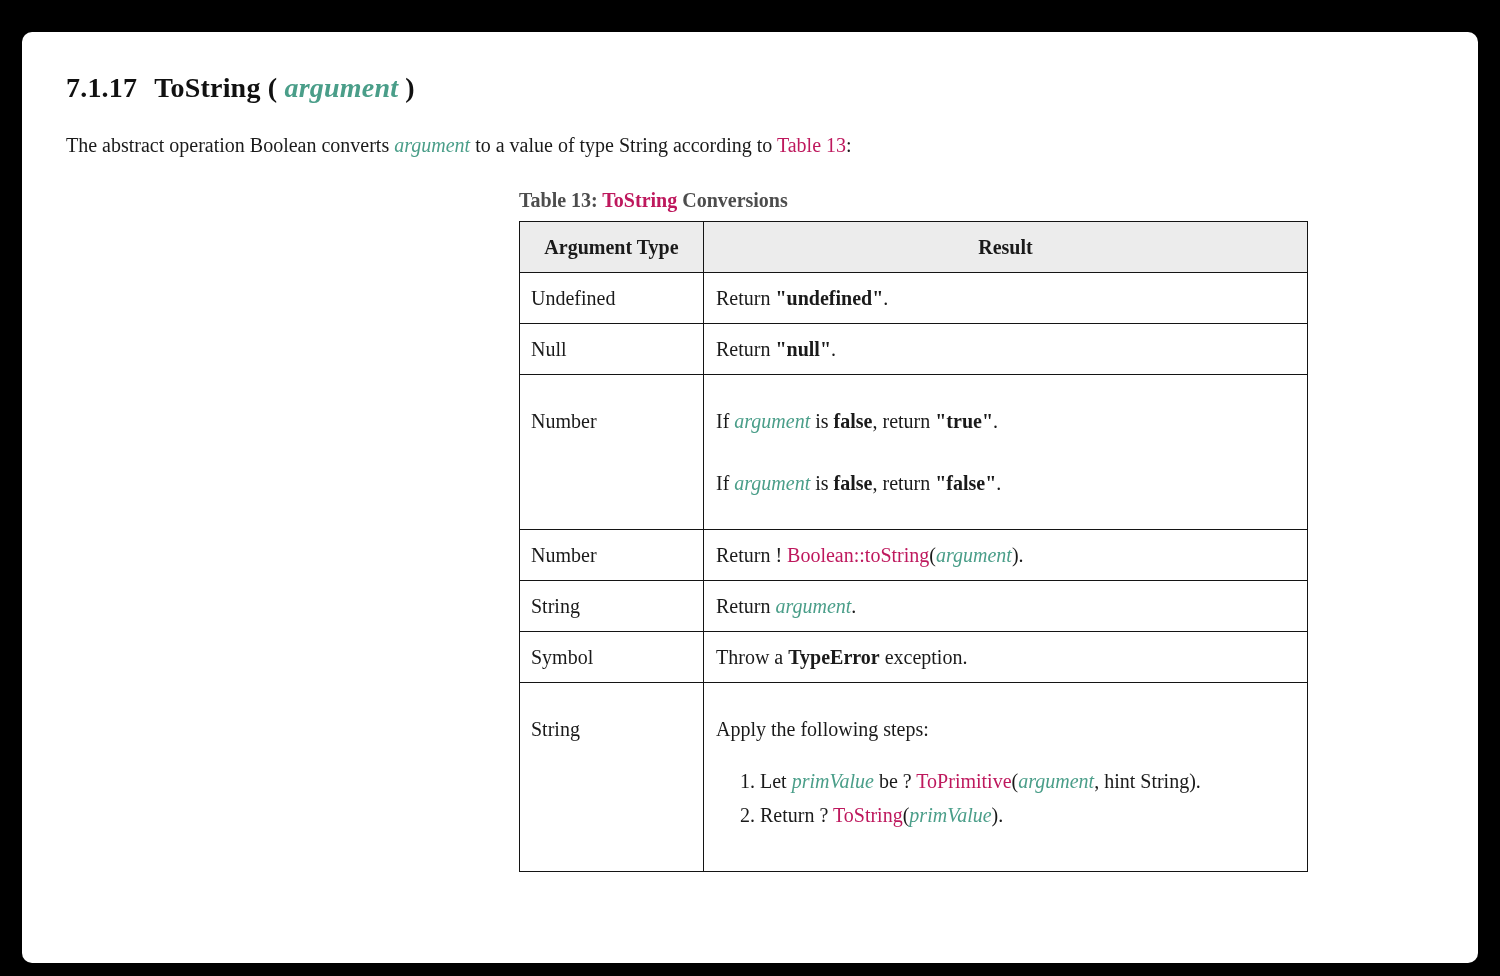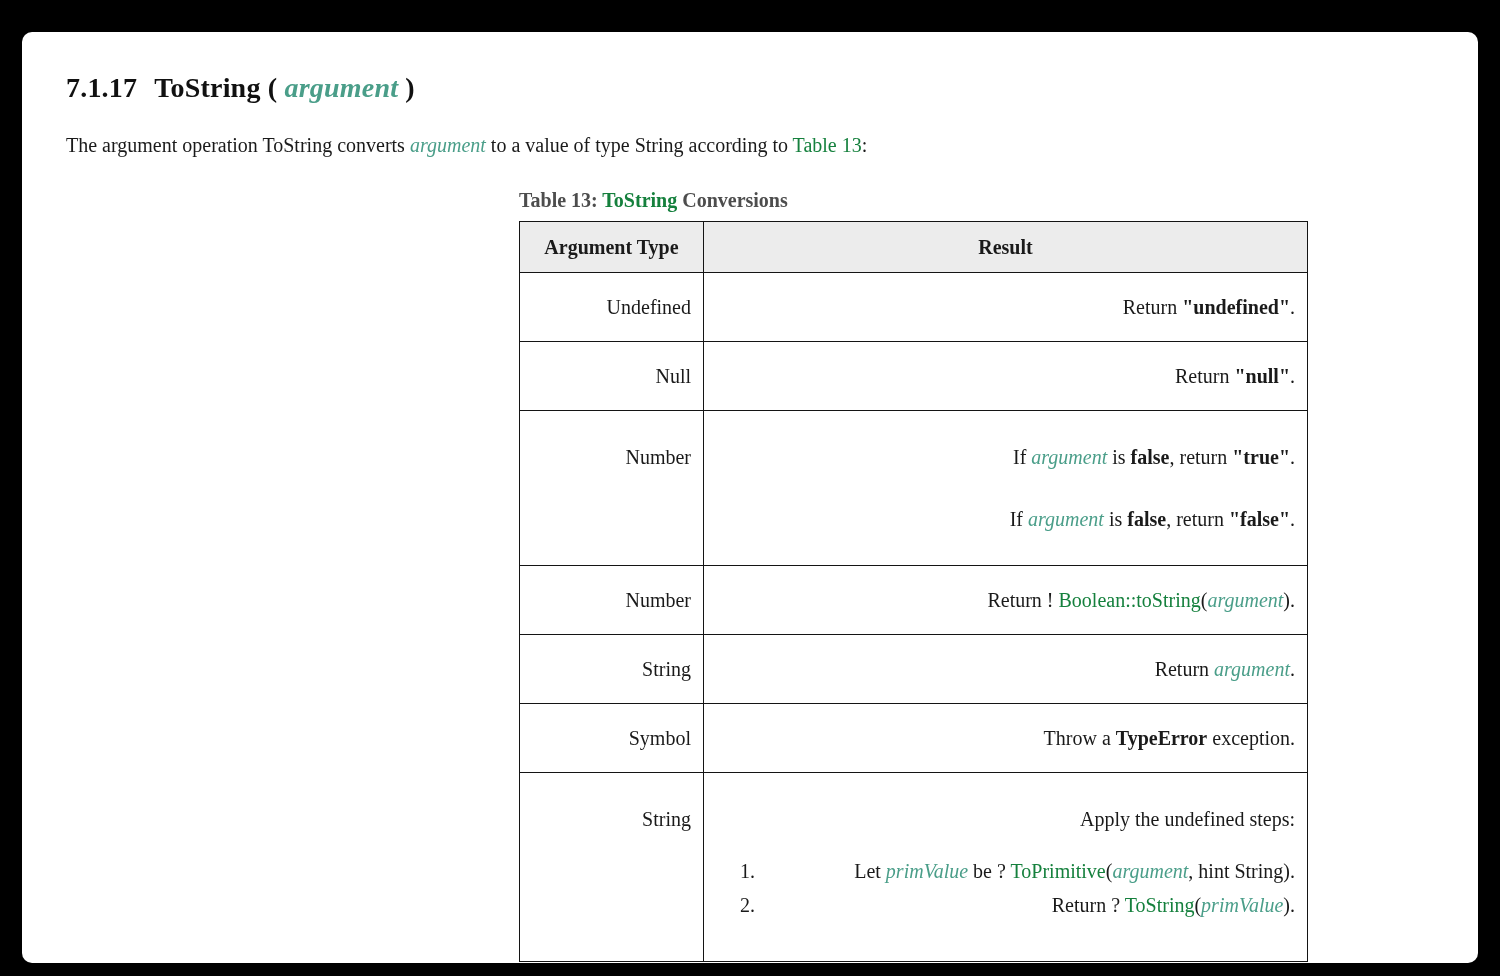--- a/index.html
+++ b/index.html
@@ -52,48 +52,47 @@
   }
   .conversions th {
     background: #ececec;
     font-weight: bold;
     height: 50px;
     text-align: center;
     padding: 0 20px;
   }
   .conversions td {
     vertical-align: top;
-    padding: 22px 12px;
+    padding: 13px 12px;
     line-height: 24px;
-    text-align: right;
   }
   .conversions td.type-cell { padding-left: 11px; }
   .conversions tr.tall td { padding-top: 34px; padding-bottom: 34px; }
   .conversions td p { margin: 0; }
   .conversions td p + p { margin-top: 38px; }
   .conversions td ol {
     margin: 28px 0 0 0;
     padding-left: 44px;
   }
   .conversions td ol li { margin-bottom: 9px; line-height: 25px; }
   
   .seg-plain  { color: inherit; }
   .seg-var    { color: #4a9e89; font-style: italic; }
   .seg-code   { font-weight: bold; }
   .seg-secnum { margin-right: 17px; }
-  a.seg-link  { color: #15803d; text-decoration: none; cursor: pointer; }
+  a.seg-link  { color: #be185d; text-decoration: none; cursor: pointer; }
 </style>
 </head>
 <body>
 
 <div class="page">
 
   <h1 class="section-heading"><span class="seg-secnum">7.1.17</span><span class="seg-plain">ToString ( </span><span class="seg-var">argument</span><span class="seg-plain"> )</span></h1>
 
-  <p class="intro"><span class="seg-plain">The argument operation ToString converts </span><span class="seg-var">argument</span><span class="seg-plain"> to a value of type String according to </span><a class="seg-link">Table 13</a><span class="seg-plain">:</span></p>
+  <p class="intro"><span class="seg-plain">The abstract operation Boolean converts </span><span class="seg-var">argument</span><span class="seg-plain"> to a value of type String according to </span><a class="seg-link">Table 13</a><span class="seg-plain">:</span></p>
 
   <figure class="table-figure">
     <figcaption><span class="seg-plain">Table 13: </span><a class="seg-link">ToString</a><span class="seg-plain"> Conversions</span></figcaption>
 
     <table class="conversions">
       <colgroup>
         <col style="width:184px">
         <col style="width:604px">
       </colgroup>
       <thead>
@@ -136,21 +135,21 @@
           </tr>
           <tr>
             <td class="type-cell">Symbol</td>
             <td class="result-cell">
               <p><span class="seg-plain">Throw a </span><span class="seg-code">TypeError</span><span class="seg-plain"> exception.</span></p>
             </td>
           </tr>
           <tr class="tall">
             <td class="type-cell">String</td>
             <td class="result-cell">
-              <p><span class="seg-plain">Apply the undefined steps:</span></p>
+              <p><span class="seg-plain">Apply the following steps:</span></p>
               <ol>
                 <li><span class="seg-plain">Let </span><span class="seg-var">primValue</span><span class="seg-plain"> be ? </span><a class="seg-link">ToPrimitive</a><span class="seg-plain">(</span><span class="seg-var">argument</span><span class="seg-plain">, hint String).</span></li>
                 <li><span class="seg-plain">Return ? </span><a class="seg-link">ToString</a><span class="seg-plain">(</span><span class="seg-var">primValue</span><span class="seg-plain">).</span></li>
               </ol>
             </td>
           </tr>
         </tbody>
     </table>
   </figure>
 

